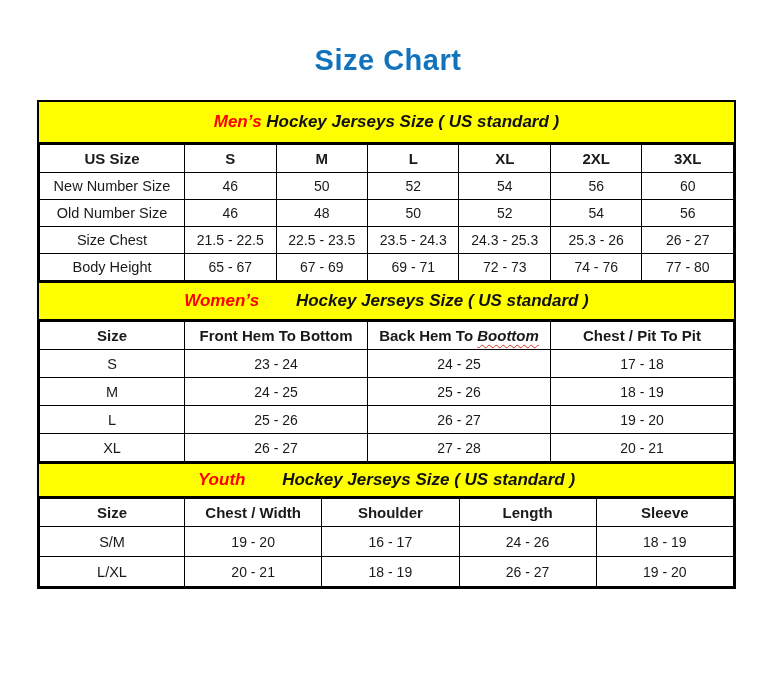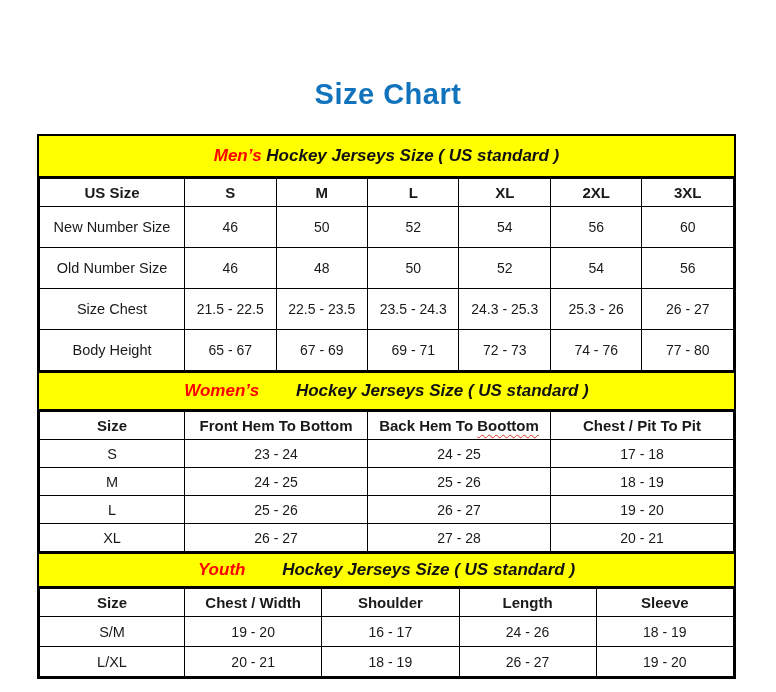--- a/index.html
+++ b/index.html
@@ -12,21 +12,21 @@
     -webkit-font-smoothing: antialiased;
   }
   .page {
     width: 776px;
     height: 692px;
     overflow: hidden;
     position: relative;
   }
   .title {
     margin: 0;
-    padding-top: 78px;
+    padding-top: 44px;
     text-align: center;
     font-size: 29px;
     font-weight: bold;
     color: #1173BC;
     letter-spacing: 0.5px;
   }
   .chart {
     width: 695px;
     margin: 23px auto 0 37px;
     border: 2px solid #000000;
@@ -61,31 +61,32 @@
     color: #1a1a1a;
     font-size: 14px;
     font-weight: normal;
     overflow: hidden;
   }
   table.grid thead th { font-weight: bold; font-size: 15px; }
   table.grid tbody th.row-label { font-weight: normal; font-size: 14.5px; }
   .section-womens tbody th.row-label,
   .section-youth  tbody th.row-label { font-weight: bold; }
   col.label-col { width: 20.9%; }
-  .section-mens   tr { height: 41px; }
+  .section-mens   tr { height: 27px; }
   .section-mens   thead tr { height: 28px; }
   .section-womens tr { height: 28px; }
   .section-youth  tr { height: 28px; }
   .section-youth  tbody tr { height: 30px; }
   .squiggle {
     text-decoration-line: underline;
     text-decoration-style: wavy;
     text-decoration-color: #D93025;
     text-decoration-thickness: 1px;
     text-underline-offset: 3px;
+    font-style: italic;
   }
 </style>
 </head>
 <body>
 
 <div class="page">
   <h1 class="title">Size Chart</h1>
   <div class="chart" id="tables-root">
       <section class="section section-mens">
         <div class="band band-0"><span class="accent">Men’s</span><span> Hockey Jerseys Size ( US standard )</span></div>

